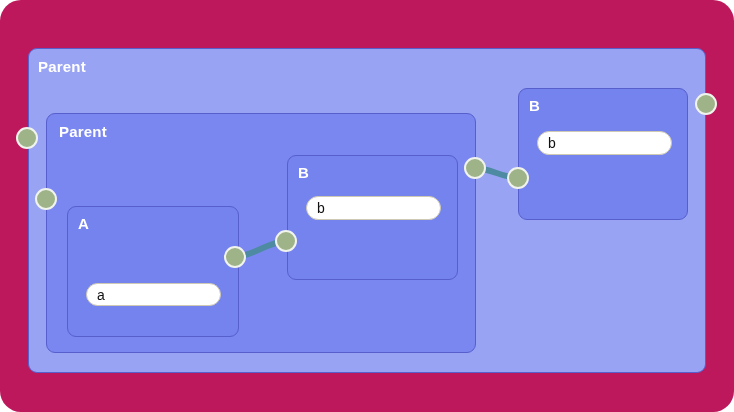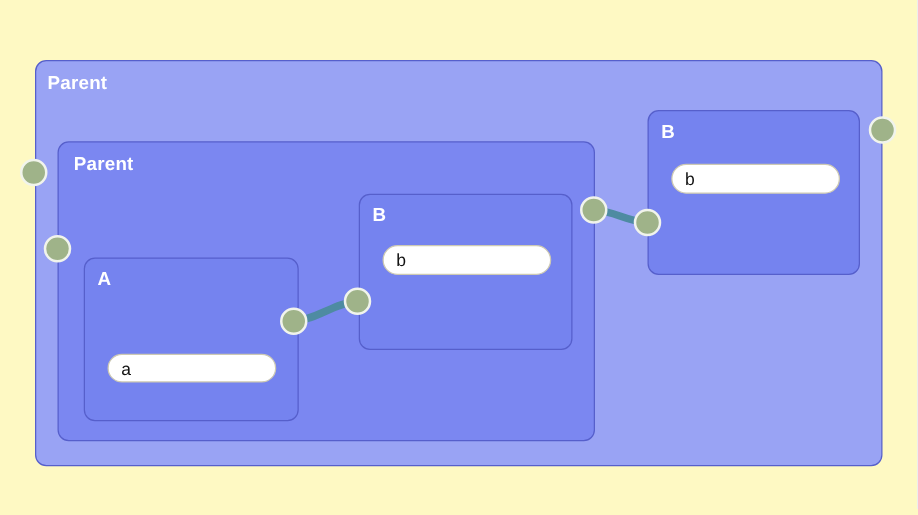--- a/index.html
+++ b/index.html
@@ -2,22 +2,23 @@
 <html><head>
 <meta charset="utf-8">
 <style>
   html, body { margin: 0; padding: 0; background: #ffffff; }
   body { font-family: "Liberation Sans", sans-serif; }
 
   .canvas {
     position: relative;
     width: 734px;
     height: 412px;
-    background: #fef9c3;
+    background: #be185d;
     overflow: hidden;
+    border-radius: 21px;
   }
 
   .node {
     position: absolute;
     box-sizing: border-box;
     border: 1.5px solid var(--node-border);
     border-radius: 9px;
   }
   .node-outer { background: var(--outer-fill); }
   .node-inner { background: var(--inner-fill); }

